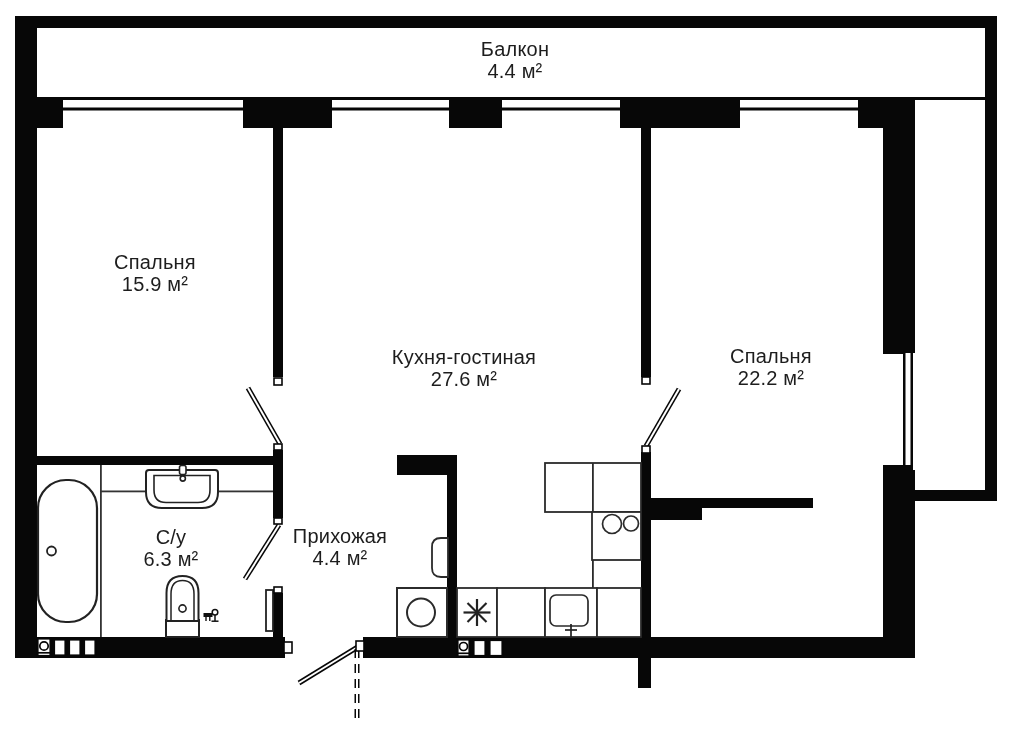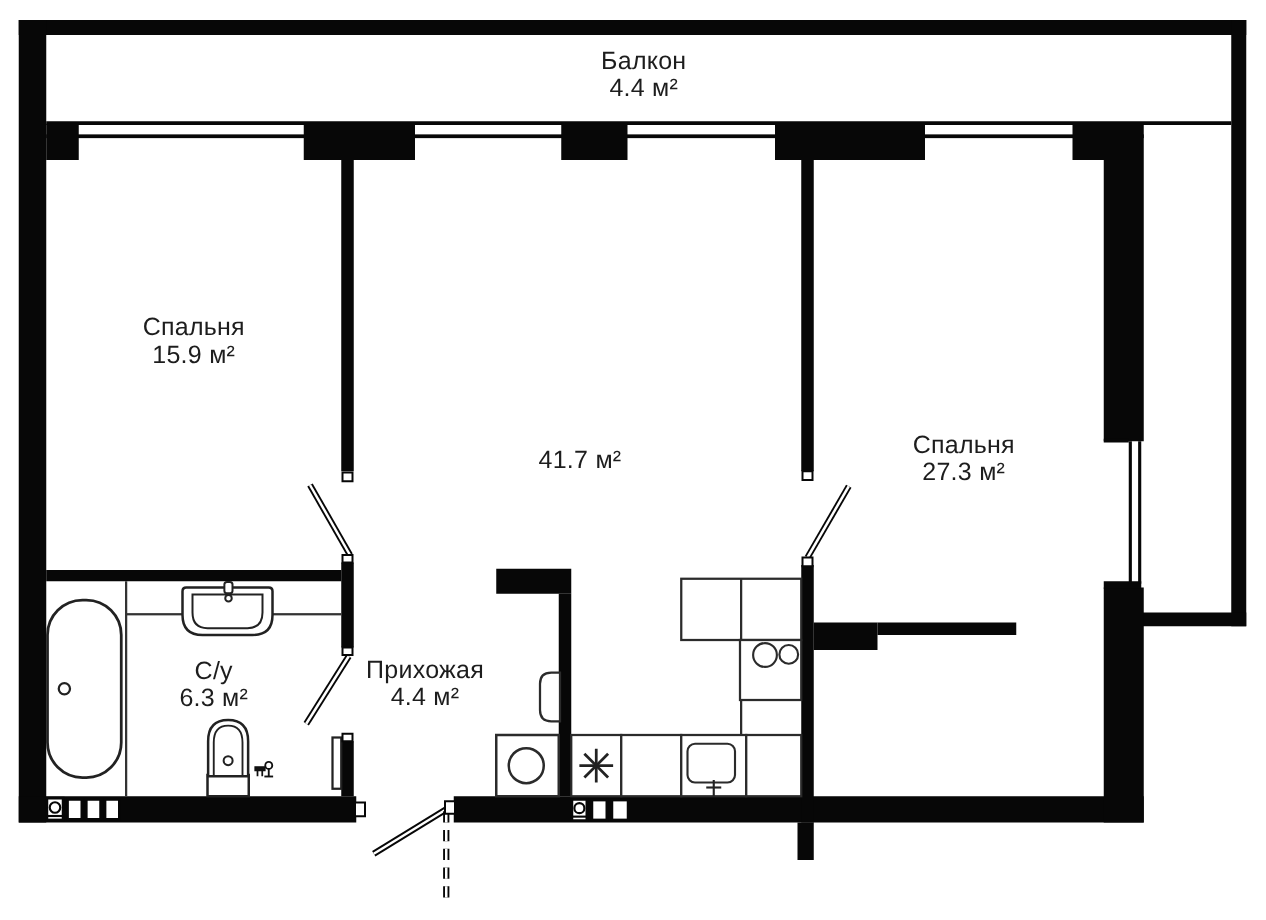--- a/index.html
+++ b/index.html
@@ -155,25 +155,26 @@
 
   <div class="room-label" style="left:515px;top:60px">
     <div>Балкон</div>
     <div>4.4 м²</div>
   </div>
   <div class="room-label" style="left:155px;top:273px">
     <div>Спальня</div>
     <div>15.9 м²</div>
   </div>
   <div class="room-label" style="left:464px;top:368px">
-    <div>41.7 м²</div>
+    <div>Кухня-гостиная</div>
+    <div>27.6 м²</div>
   </div>
   <div class="room-label" style="left:771px;top:367px">
     <div>Спальня</div>
-    <div>27.3 м²</div>
+    <div>22.2 м²</div>
   </div>
   <div class="room-label" style="left:171px;top:548px">
     <div>С/у</div>
     <div>6.3 м²</div>
   </div>
   <div class="room-label" style="left:340px;top:547px">
     <div>Прихожая</div>
     <div>4.4 м²</div>
   </div>
 </div>

